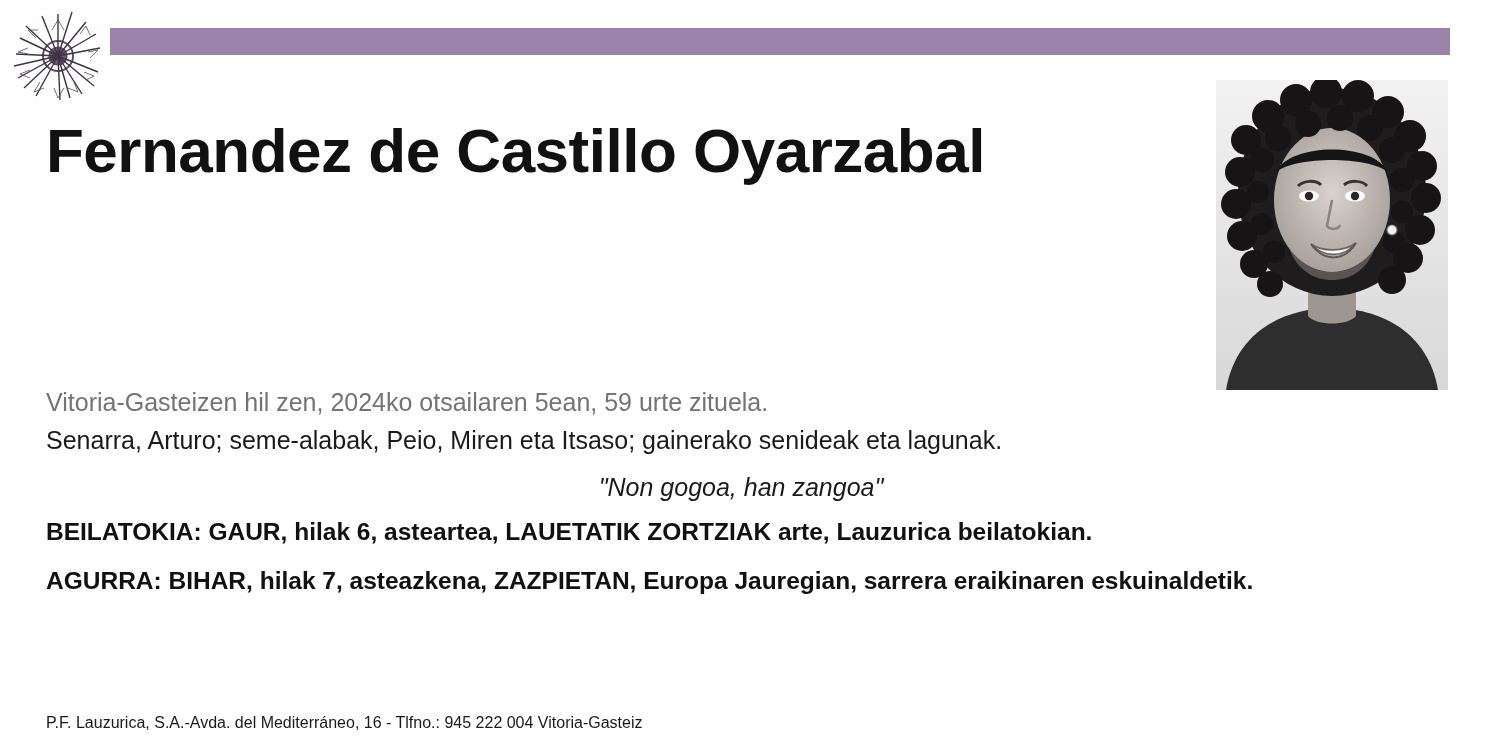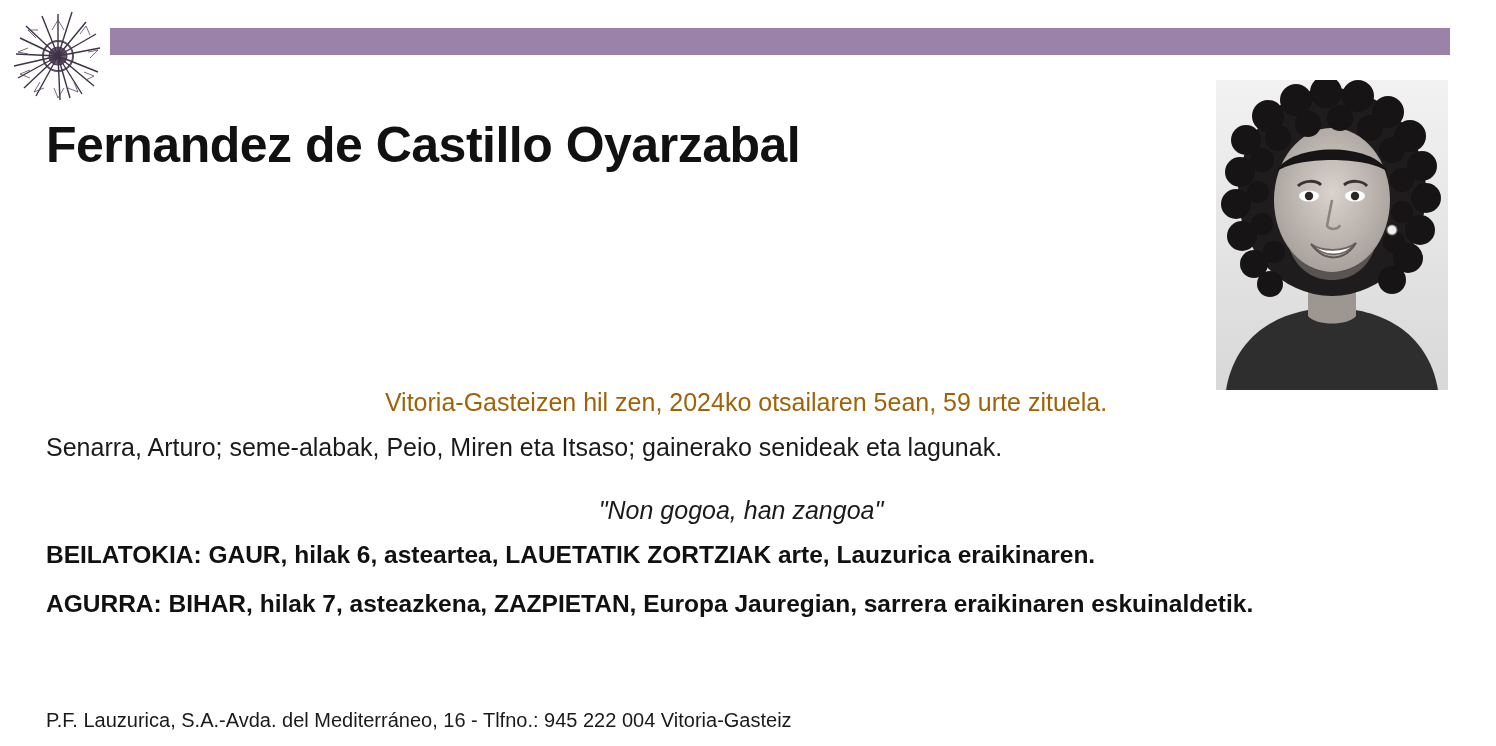--- a/index.html
+++ b/index.html
@@ -45,21 +45,21 @@
     width: 1160px;
   }
   .name-first {
     font-size: 62px;
     font-weight: bold;
     line-height: 1.08;
     color: #111111;
     letter-spacing: -0.5px;
   }
   .name-last {
-    font-size: 50px;
+    font-size: 62px;
     font-weight: bold;
     line-height: 1.08;
     color: #111111;
     letter-spacing: -0.5px;
   }
 
   
   .portrait {
     position: absolute;
     right: 48px;
@@ -73,28 +73,27 @@
 
   
   .body-text {
     position: absolute;
     left: 46px;
     top: 388px;
     width: 1400px;
   }
   .line-death {
     font-size: 25px;
-    color: #a16207;
-    margin-bottom: 16px;
-    text-align: center;
+    color: #737373;
+    margin-bottom: 9px;
   }
   .line-family {
     font-size: 25px;
     color: #1a1a1a;
-    margin-bottom: 34px;
+    margin-bottom: 18px;
   }
   .line-quote {
     font-size: 25px;
     font-style: italic;
     color: #1a1a1a;
     text-align: center;
     width: 1390px;
     margin-bottom: 14px;
   }
   .line-bold {
@@ -105,21 +104,21 @@
   }
   .line-bold.second {
     margin-top: 18px;
   }
 
   
   .footer {
     position: absolute;
     left: 46px;
     bottom: 14px;
-    font-size: 20px;
+    font-size: 16px;
     color: #1a1a1a;
   }
 </style>
 </head>
 <body>
 
 <div class="notice">
 
   <div class="ornament">
     <svg width="96" height="96" viewBox="0 0 96 96" xmlns="http://www.w3.org/2000/svg">
@@ -239,19 +238,19 @@
       <circle cx="176" cy="150" r="5" fill="#efefef" stroke="#7a7470" stroke-width="1.2"></circle>
 
       <path d="M116 192 C 96 192, 80 180, 72 164 C 78 186, 94 200, 116 200 C 138 200, 154 186, 160 164 C 152 180, 136 192, 116 192 Z" fill="#938c86" opacity="0.5"></path>
     </svg>
   </div>
 
   <div class="body-text">
     <div class="line-death">Vitoria-Gasteizen hil zen, 2024ko otsailaren 5ean, 59 urte zituela.</div>
     <div class="line-family">Senarra, Arturo; seme-alabak, Peio, Miren eta Itsaso; gainerako senideak eta lagunak.</div>
     <div class="line-quote">"Non gogoa, han zangoa"</div>
-    <div class="line-bold">BEILATOKIA: GAUR, hilak 6, asteartea, LAUETATIK ZORTZIAK arte, Lauzurica eraikinaren.</div>
+    <div class="line-bold">BEILATOKIA: GAUR, hilak 6, asteartea, LAUETATIK ZORTZIAK arte, Lauzurica beilatokian.</div>
     <div class="line-bold second">AGURRA: BIHAR, hilak 7, asteazkena, ZAZPIETAN, Europa Jauregian, sarrera eraikinaren eskuinaldetik.</div>
   </div>
 
   <div class="footer">P.F. Lauzurica, S.A.-Avda. del Mediterráneo, 16 - Tlfno.: 945 222 004 Vitoria-Gasteiz</div>
 
 </div>
 
 </body></html>

